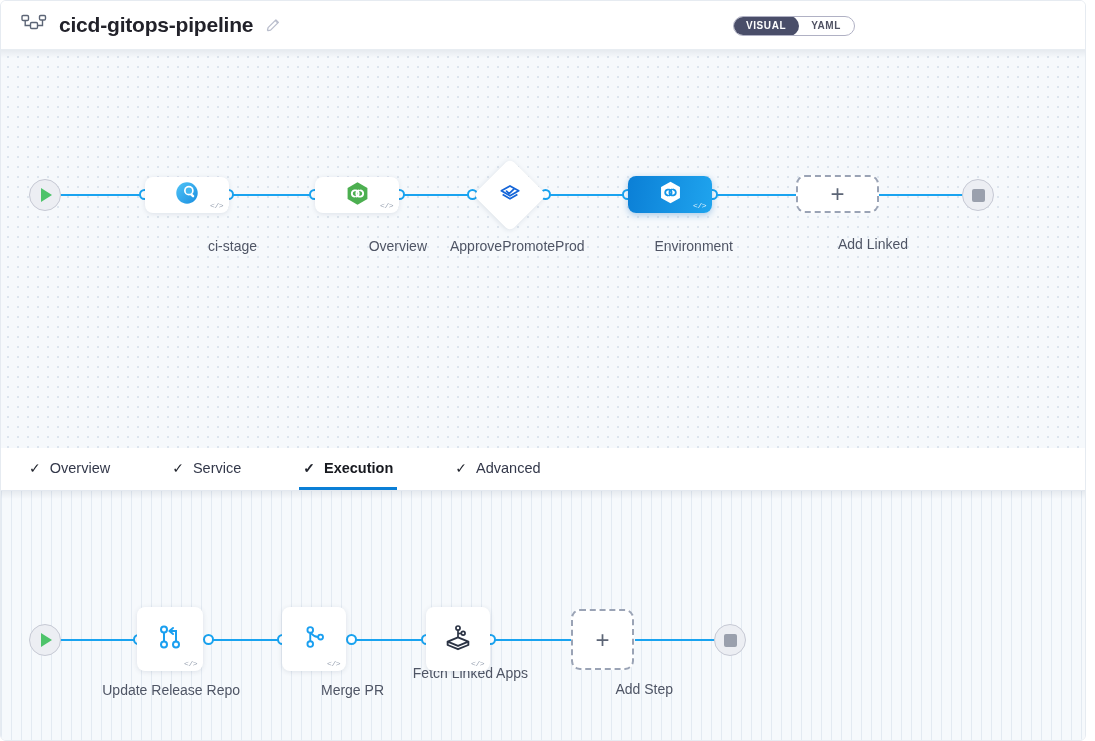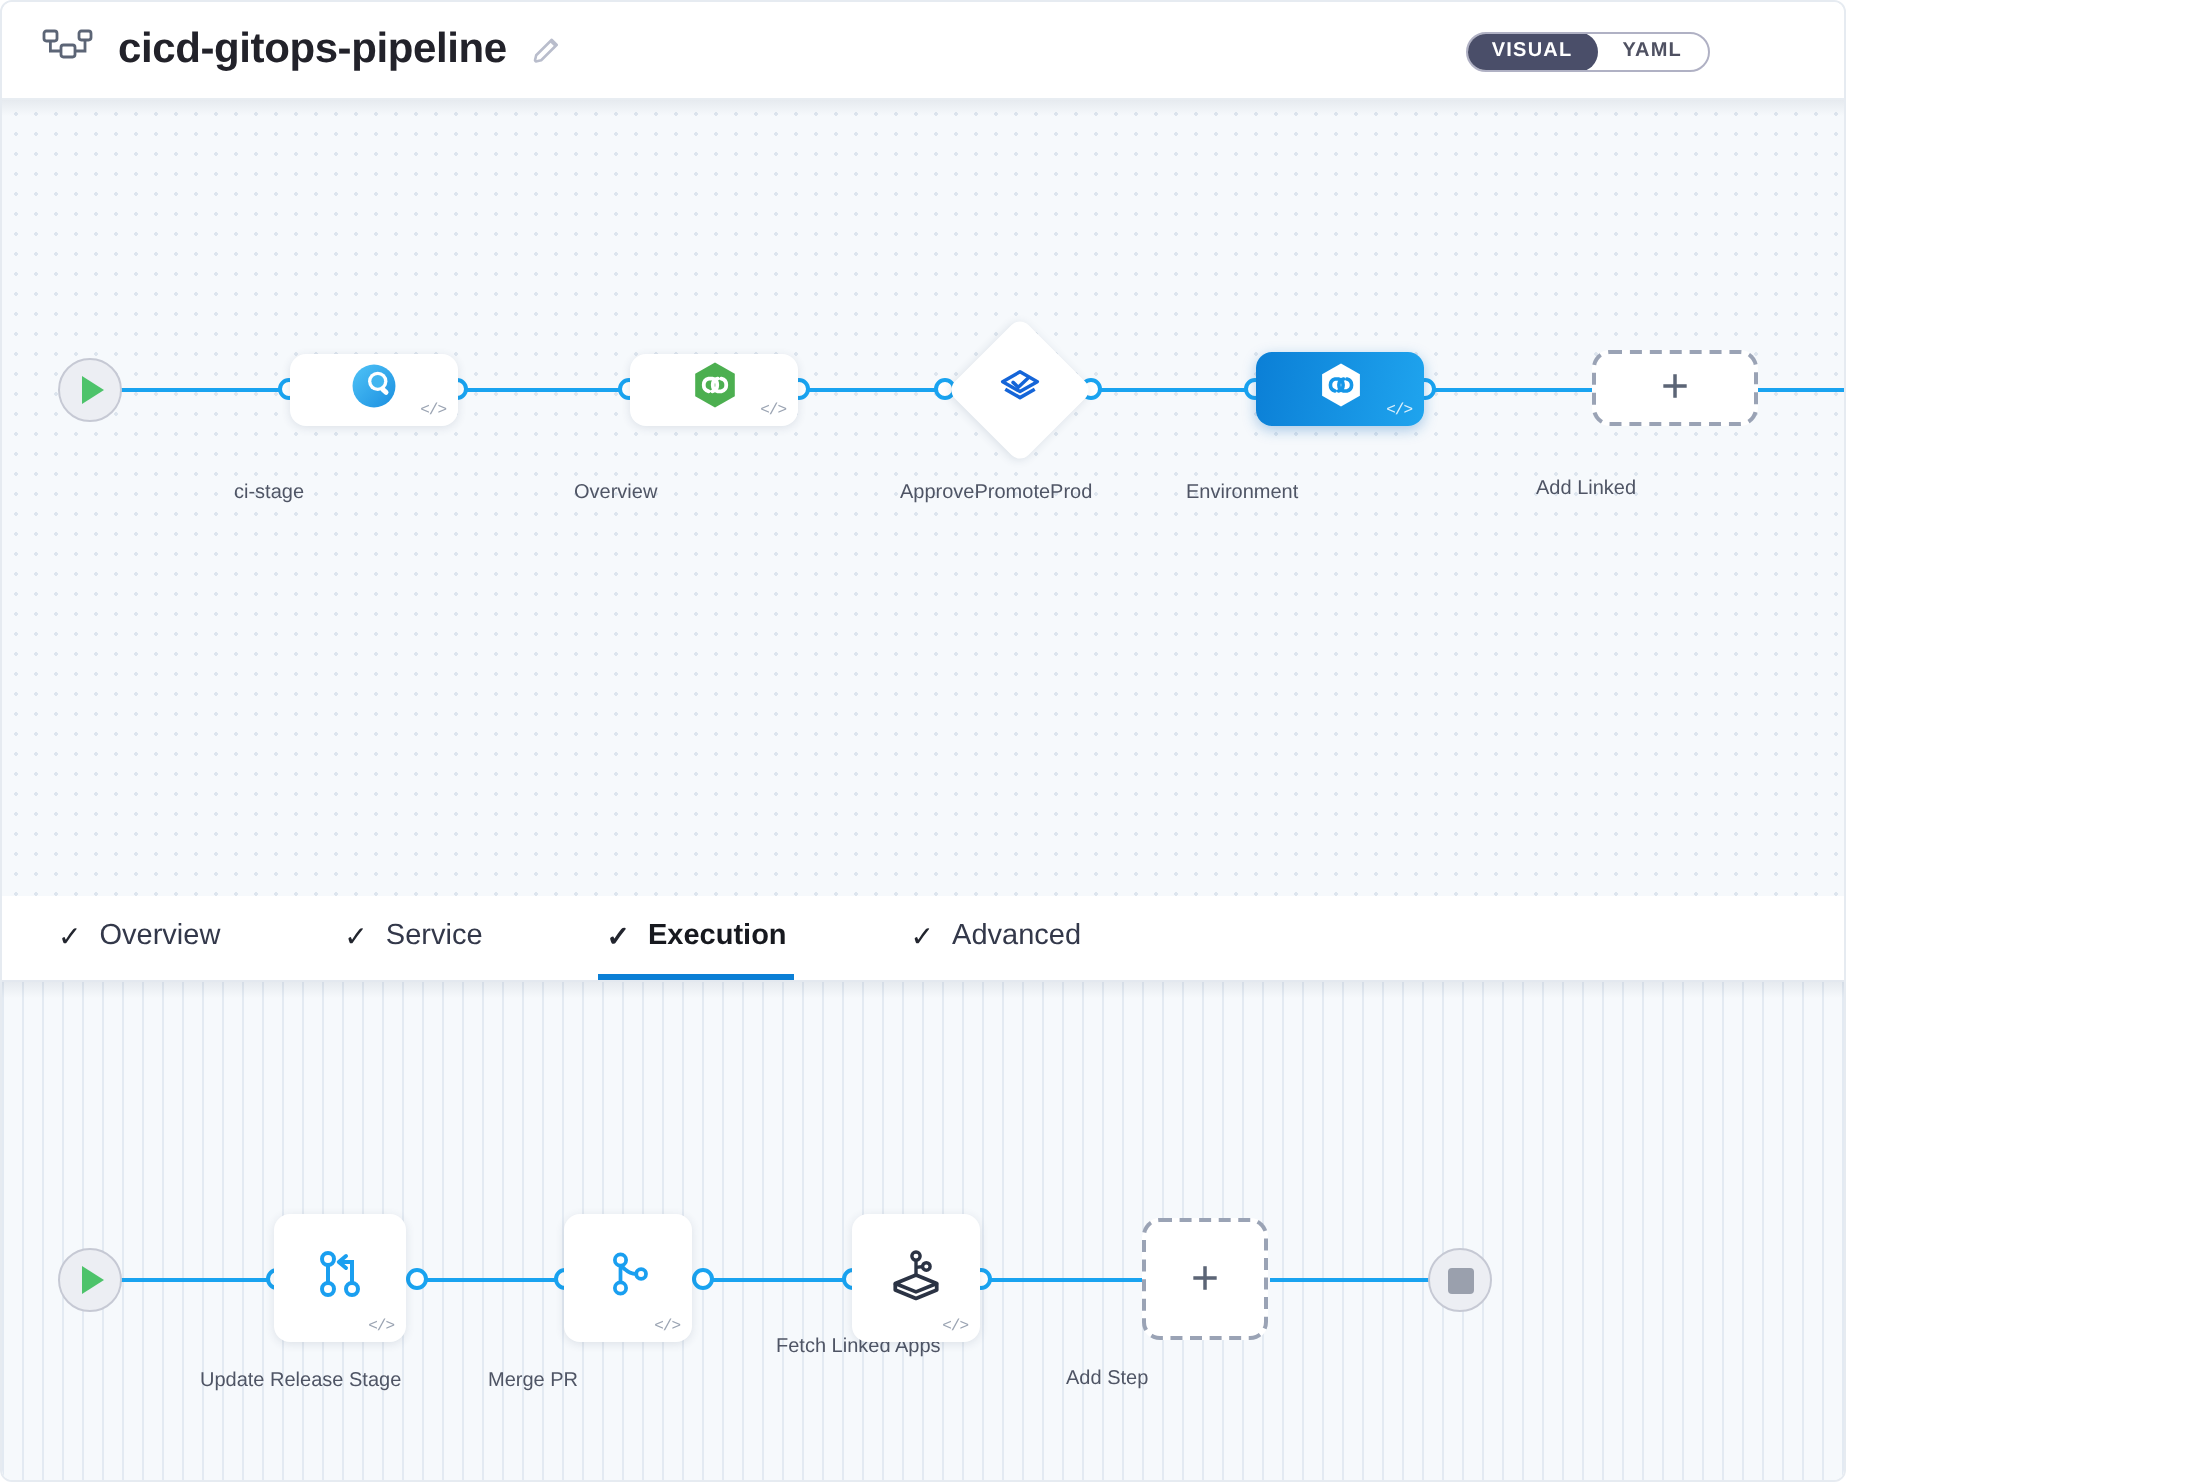--- a/index.html
+++ b/index.html
@@ -4,21 +4,21 @@
 <style>
   * { box-sizing: border-box; margin: 0; padding: 0; }
   html, body {
     width: 1095px; height: 741px;
     font-family: "Liberation Sans", sans-serif;
     background: #ffffff;
     overflow: hidden;
   }
   .app {
     position: relative;
-    width: 923px; height: 741px;
+    width: 1086px; height: 741px;
     background: #ffffff;
     border: 1px solid #e6ebf1;
     border-radius: 6px;
     overflow: hidden;
   }
 
   
   .header {
     position: absolute; top: 0; left: 0;
     width: 1095px; height: 49px;
@@ -146,22 +146,22 @@
   }
   .plus-glyph { font-size: 24px; color: #5c6576; line-height: 1; font-weight: 300; }
   .code-badge {
     position: absolute; right: 6px; bottom: 3px;
     font-size: 8px; color: #9aa3b2; font-family: "Liberation Mono", monospace;
     letter-spacing: -0.5px;
   }
   .code-badge.on-blue { color: rgba(255,255,255,0.85); }
   .node-label {
     position: absolute;
-    font-size: 10px; color: #4f5565;
-    text-align: left; line-height: 21px;
+    font-size: 14px; color: #4f5565;
+    text-align: right; line-height: 21px;
     z-index: 5;
   }
 
   
   .tabbar {
     position: absolute; top: 447px; left: 0;
     width: 1095px; height: 43px;
     background: #ffffff;
     border-bottom: 1px solid #e3e8ef;
     display: flex; align-items: flex-end;
@@ -335,21 +335,21 @@
           <line x1="10" y1="11.5" x2="10" y2="20.5" stroke="#1a9ff0" stroke-width="2"></line>
           <circle cx="22" cy="23.5" r="3" fill="none" stroke="#1a9ff0" stroke-width="2"></circle>
           <path d="M22 20.5 L22 10 L16 10" fill="none" stroke="#1a9ff0" stroke-width="2" stroke-linecap="round"></path>
           <path d="M19 7 L15.4 10 L19 13" fill="none" stroke="#1a9ff0" stroke-width="2" stroke-linecap="round" stroke-linejoin="round"></path>
         </svg>
       </span>
       <span class="code-badge">&lt;/&gt;</span>
     </div>
     <div class="port" style="left:132px; top:143px;"></div>
     <div class="port" style="left:202px; top:143px;"></div>
-    <div class="node-label" style="left:99px; top:189px; width:140px;">Update Release Stage</div>
+    <div class="node-label" style="left:99px; top:189px; width:140px;">Update Release Repo</div>
 
     <div class="node-card" style="left:281px; top:116px; width:64px; height:64px;">
       <span>
         <svg viewBox="0 0 32 32" width="30" height="30">
           <circle cx="12" cy="8.5" r="3" fill="none" stroke="#1a9ff0" stroke-width="2"></circle>
           <circle cx="12" cy="23.5" r="3" fill="none" stroke="#1a9ff0" stroke-width="2"></circle>
           <line x1="12" y1="11.5" x2="12" y2="20.5" stroke="#1a9ff0" stroke-width="2"></line>
           <circle cx="23" cy="16" r="2.6" fill="none" stroke="#1a9ff0" stroke-width="2"></circle>
           <path d="M12.6 11.8 C15.5 15, 17.5 16, 20.4 16" fill="none" stroke="#1a9ff0" stroke-width="2" stroke-linecap="round"></path>
         </svg>

